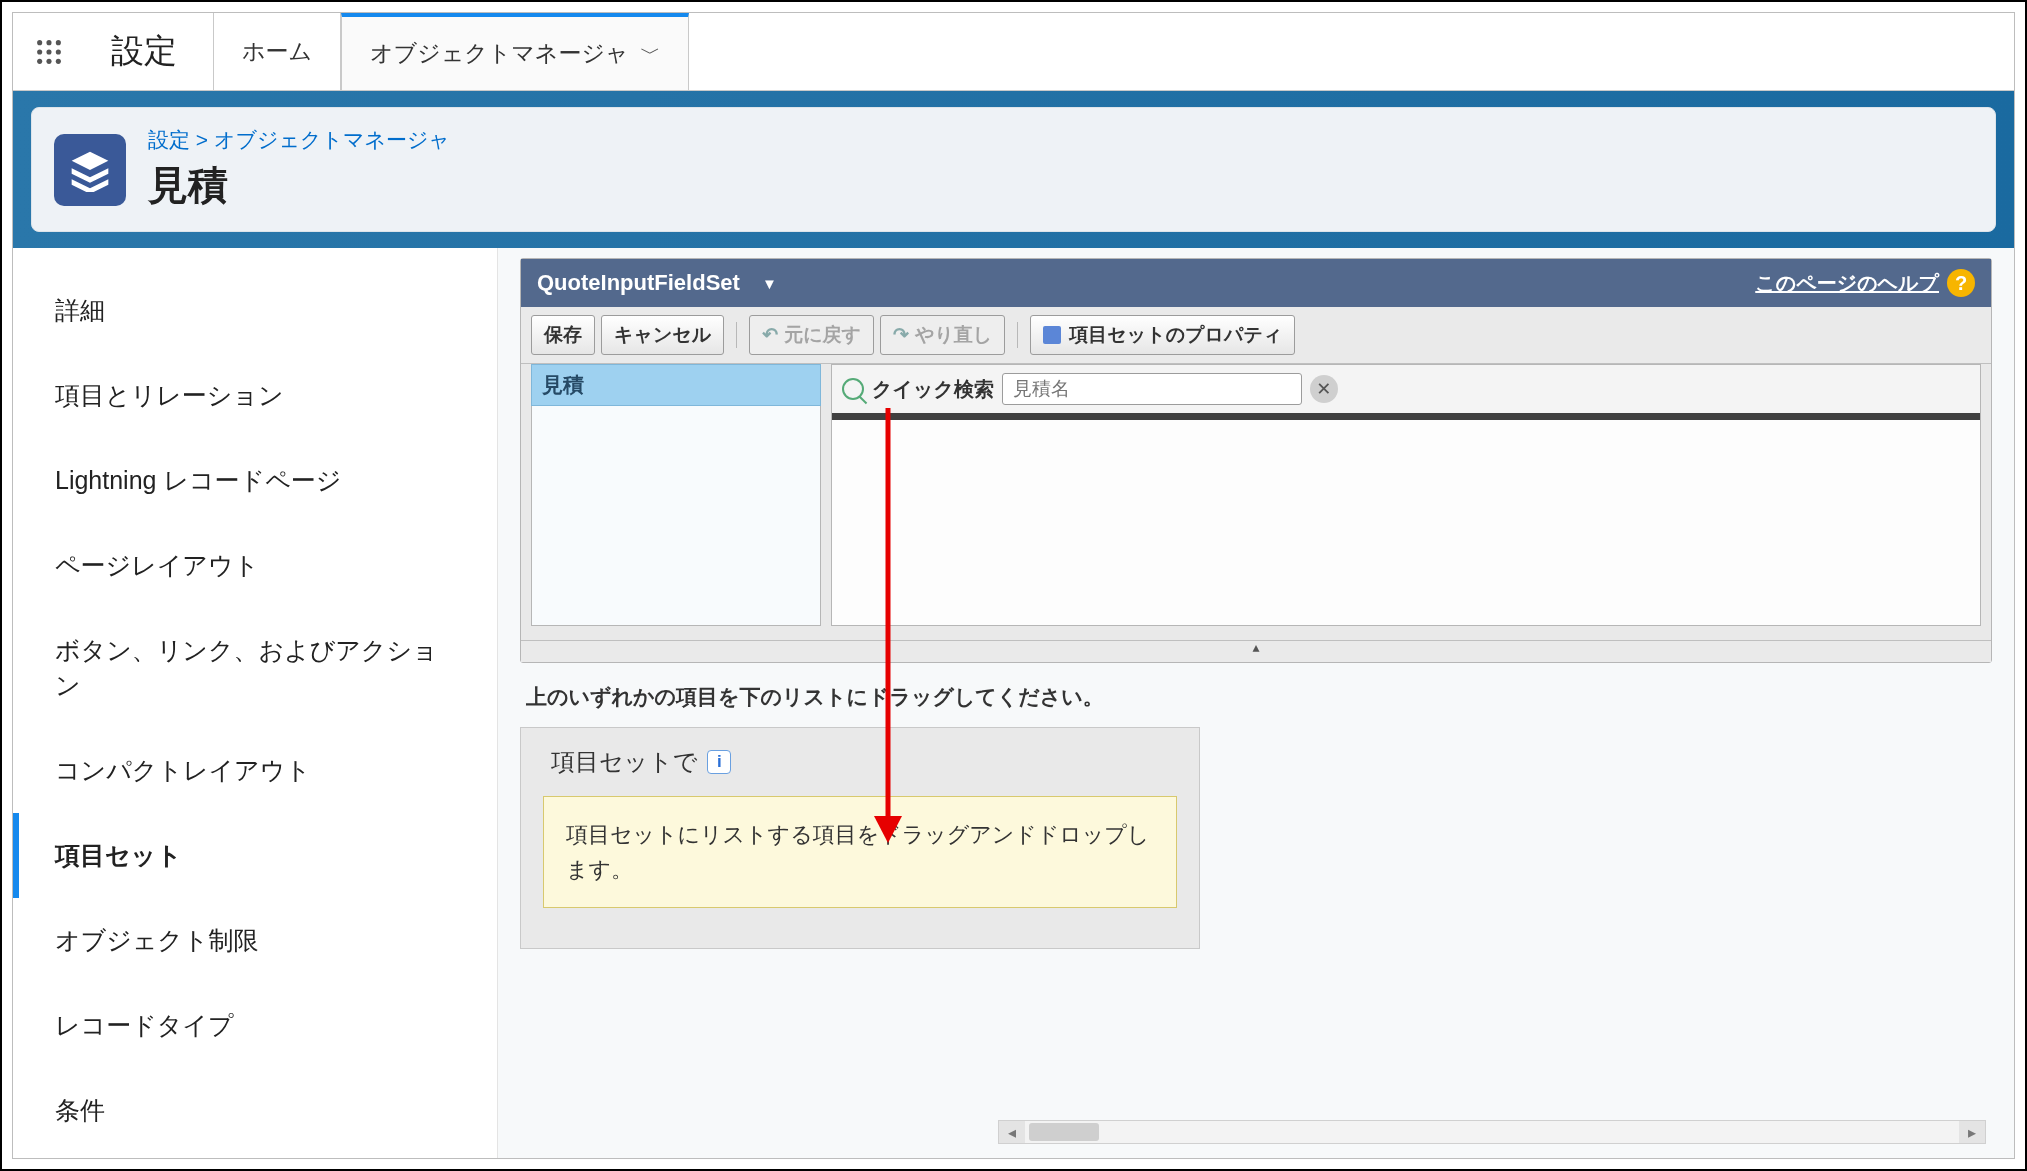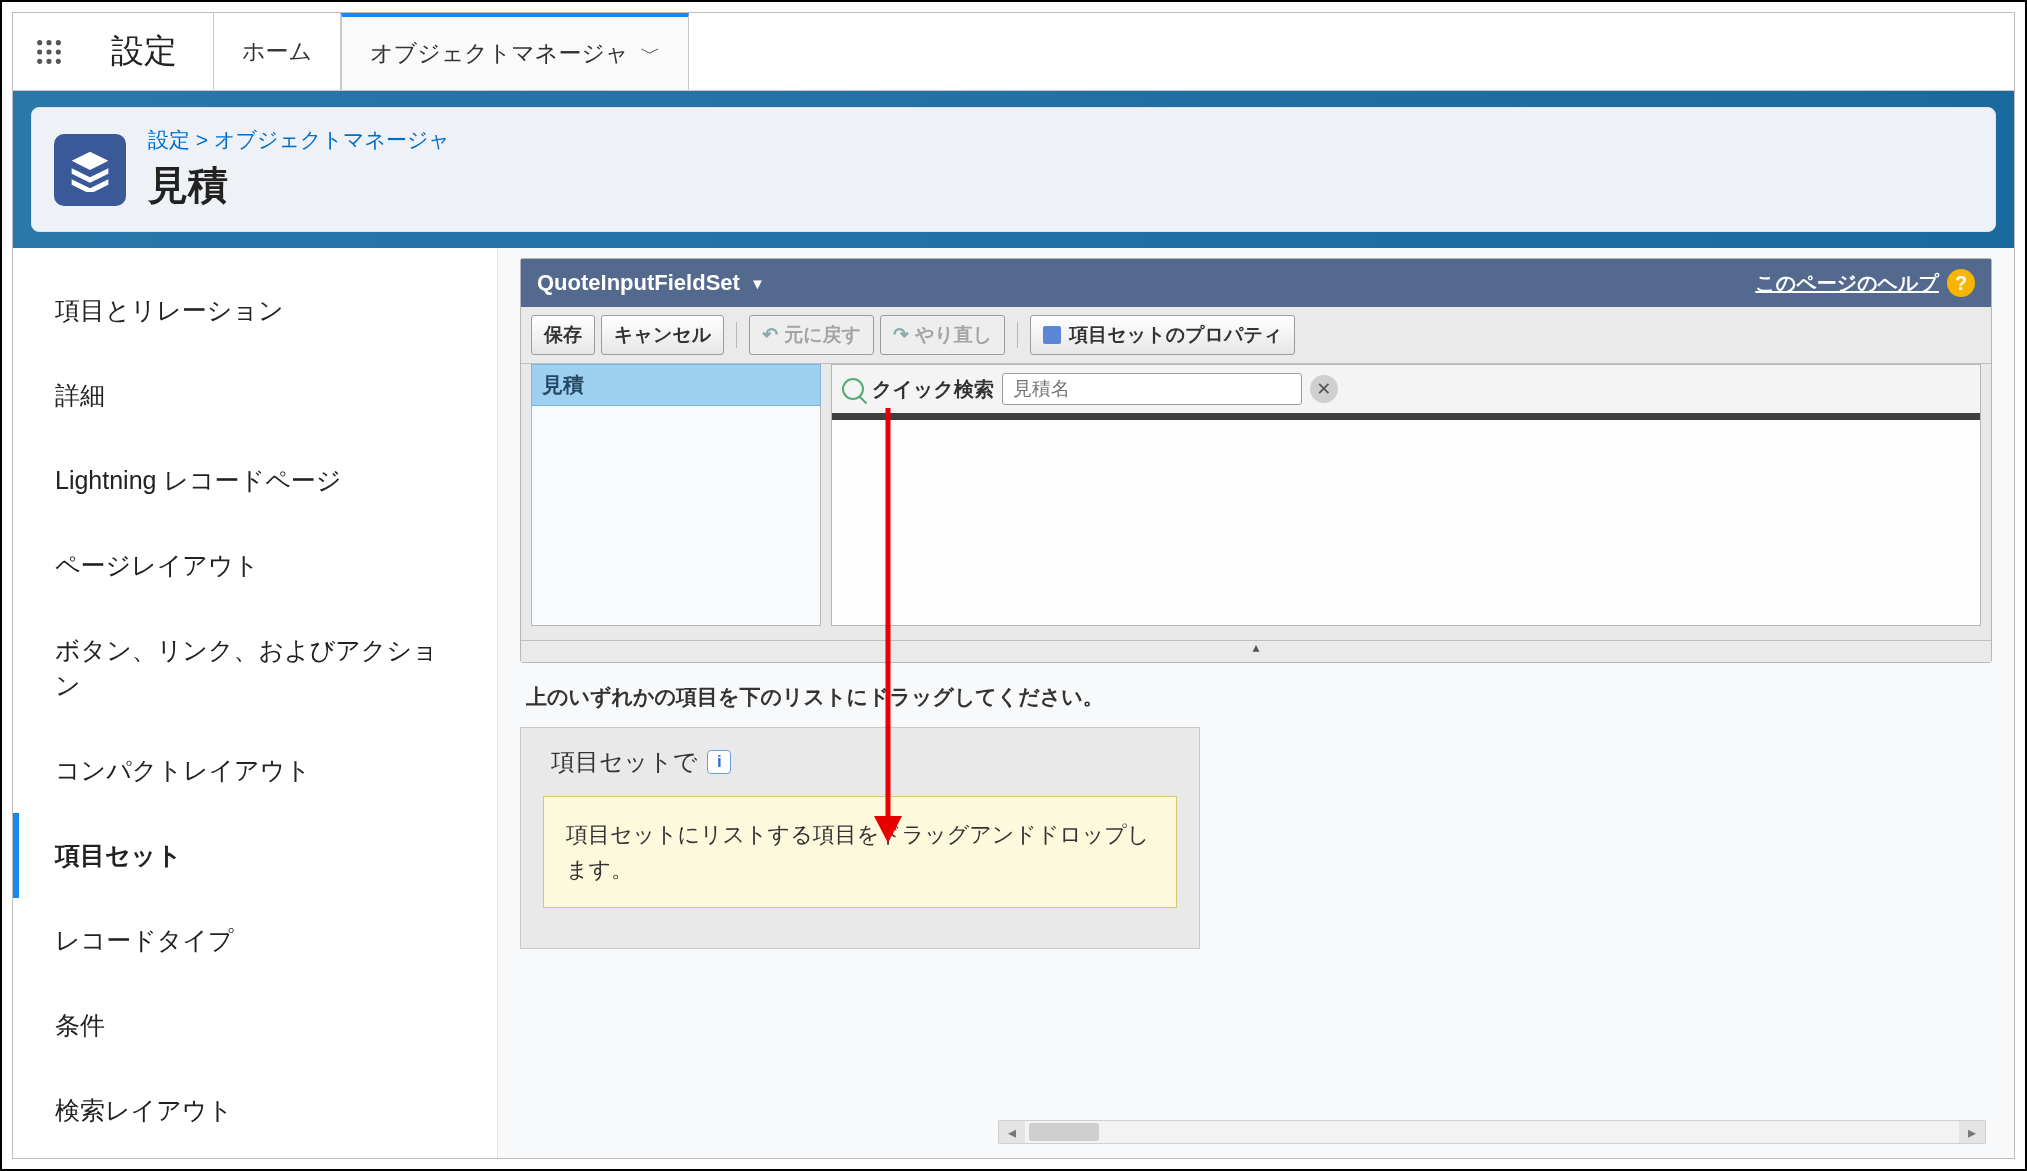--- a/index.html
+++ b/index.html
@@ -29,21 +29,21 @@
   .body { flex:1; display:flex; background:#f7f9fa; min-height:0; }
   .sidebar { width:485px; background:#fff; border-right:1px solid #e4e4e4; padding-top:20px; }
   .side-item { padding:25px 42px; font-size:25px; color:#222; cursor:pointer; line-height:1.4; }
   .side-item.selected { font-weight:700; border-left:6px solid #1589ee; padding-left:36px; background:#fff; }
 
   .main { flex:1; padding:0 22px 10px 22px; position:relative; overflow:hidden; }
 
   
   .editor { border:1px solid #b6b6b6; border-radius:3px; margin-top:10px; background:#e9e9e9; }
   .editor-header { height:48px; background:#53698d; color:#fff; display:flex; align-items:center; padding:0 16px; font-size:22px; font-weight:600; }
-  .editor-header .hdrtxt { display:flex; align-items:center; gap:4px; }
+  .editor-header .hdrtxt { display:flex; align-items:center; gap:16px; }
   .editor-header .drop { font-size:15px; margin-left:6px; }
   .editor-header .spacer { flex:1; }
   .editor-header .help-link { font-size:20px; text-decoration:underline; color:#fff; margin-right:8px; }
   .editor-header .qmark { width:28px; height:28px; border-radius:14px; background:#f7b500; color:#fff; font-weight:700; display:flex; align-items:center; justify-content:center; font-size:20px; }
 
   .toolbar { display:flex; align-items:center; gap:6px; padding:8px 10px; background:#eaeaea; border-bottom:1px solid #bfbfbf; }
   .btn { border:1px solid #9c9c9c; background:linear-gradient(#fff,#e6e6e6); padding:6px 12px; font-size:19px; border-radius:3px; cursor:pointer; font-weight:700; color:#333; }
   .btn.disabled { color:#a4a4a4; background:#eee; cursor:default; }
   .btn .undo-ic,.btn .redo-ic { color:#8aa; margin-right:6px; }
   .tool-sep { width:1px; height:26px; background:#b8b8b8; margin:0 6px; }
@@ -129,27 +129,28 @@
           <div class="crumb-line">
             <a href="#">設定</a><span> &gt; </span><a href="#">オブジェクトマネージャ</a>
           </div>
           <div class="obj-title">見積</div>
         </div>
       </div>
     </div>
 
     <div class="body">
       <div class="sidebar">
+        <div class="side-item">詳細</div>
         <div class="side-item">項目とリレーション</div>
-        <div class="side-item">詳細</div>
         <div class="side-item">Lightning レコードページ</div>
         <div class="side-item">ページレイアウト</div>
         <div class="side-item">ボタン、リンク、およびアクション</div>
         <div class="side-item">コンパクトレイアウト</div>
         <div class="side-item selected">項目セット</div>
+        <div class="side-item">オブジェクト制限</div>
         <div class="side-item">レコードタイプ</div>
         <div class="side-item">条件</div>
         <div class="side-item">検索レイアウト</div>
       </div>
 
       <div class="main">
 
         <div class="editor">
           <div class="editor-header">
             <span class="hdrtxt">

